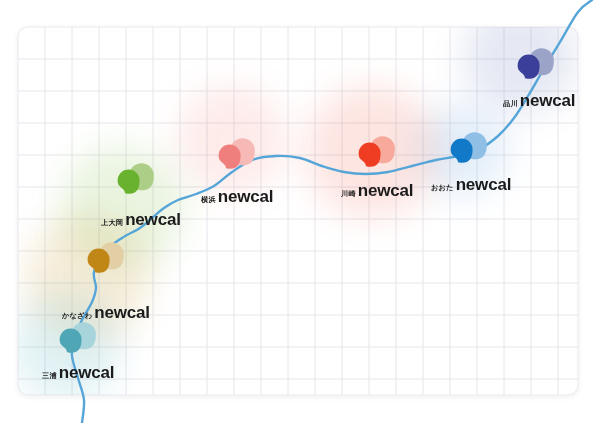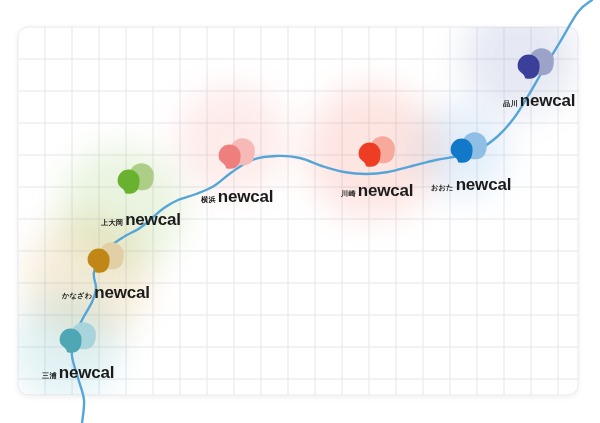--- a/index.html
+++ b/index.html
@@ -151,21 +151,21 @@
         <span class="brand">newcal</span>
       </div>
       <div class="loc-label" style="left: 201px; top: 188px;">
         <span class="jp">横浜</span>
         <span class="brand">newcal</span>
       </div>
       <div class="loc-label" style="left: 101px; top: 211px; justify-content: center;">
         <span class="jp">上大岡</span>
         <span class="brand">newcal</span>
       </div>
-      <div class="loc-label" style="left: 62px; top: 284px;">
+      <div class="loc-label" style="left: 62px; top: 304px;">
         <span class="jp">かなざわ</span>
         <span class="brand">newcal</span>
       </div>
       <div class="loc-label" style="left: 42px; top: 364px;">
         <span class="jp">三浦</span>
         <span class="brand">newcal</span>
       </div>
     </div>
 </div>
 

